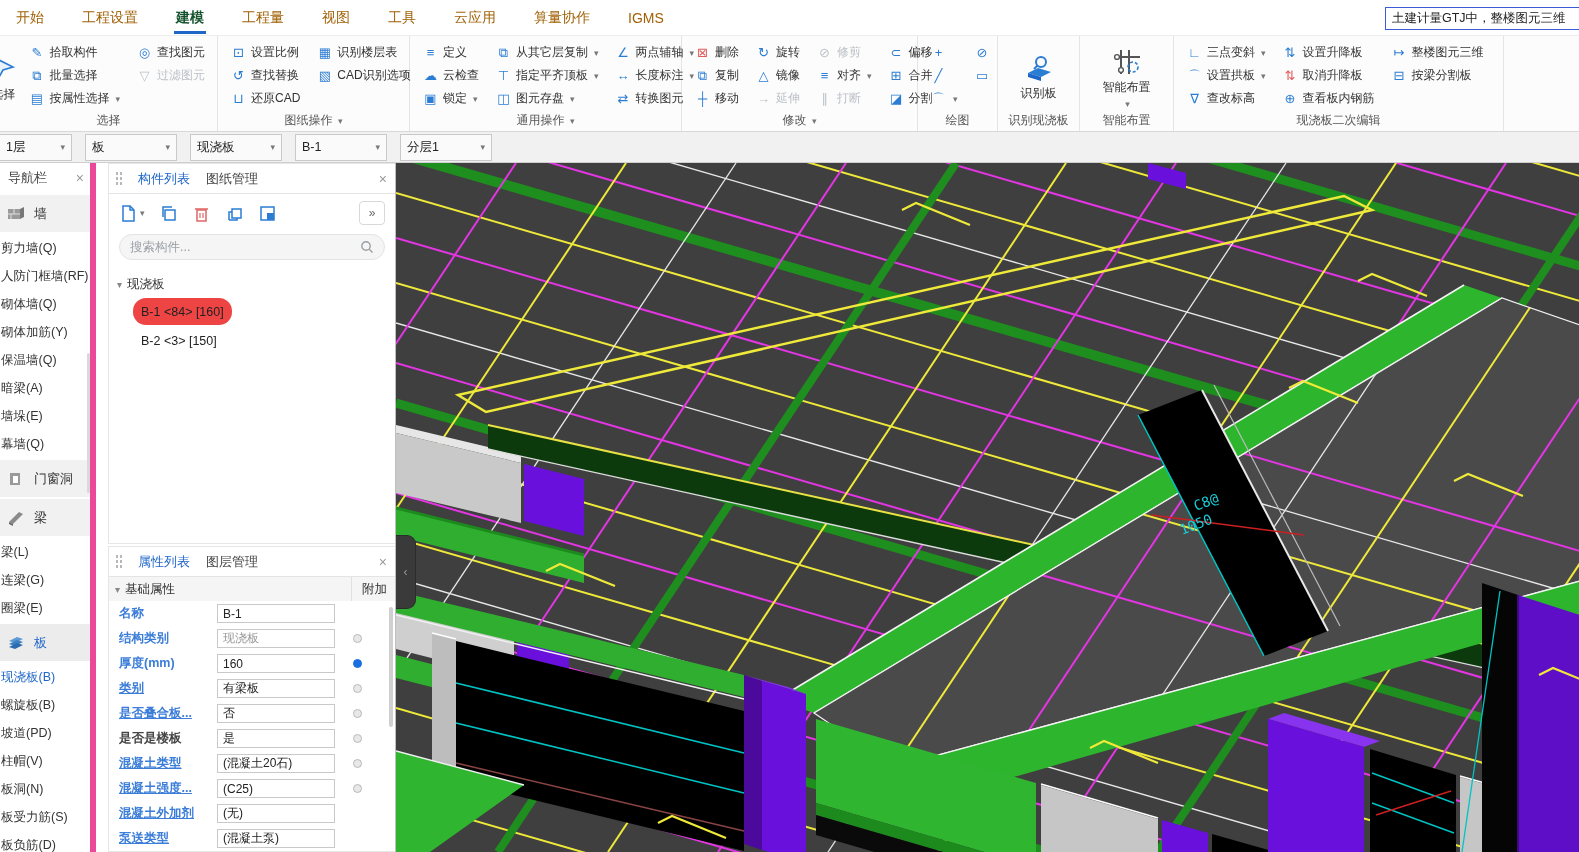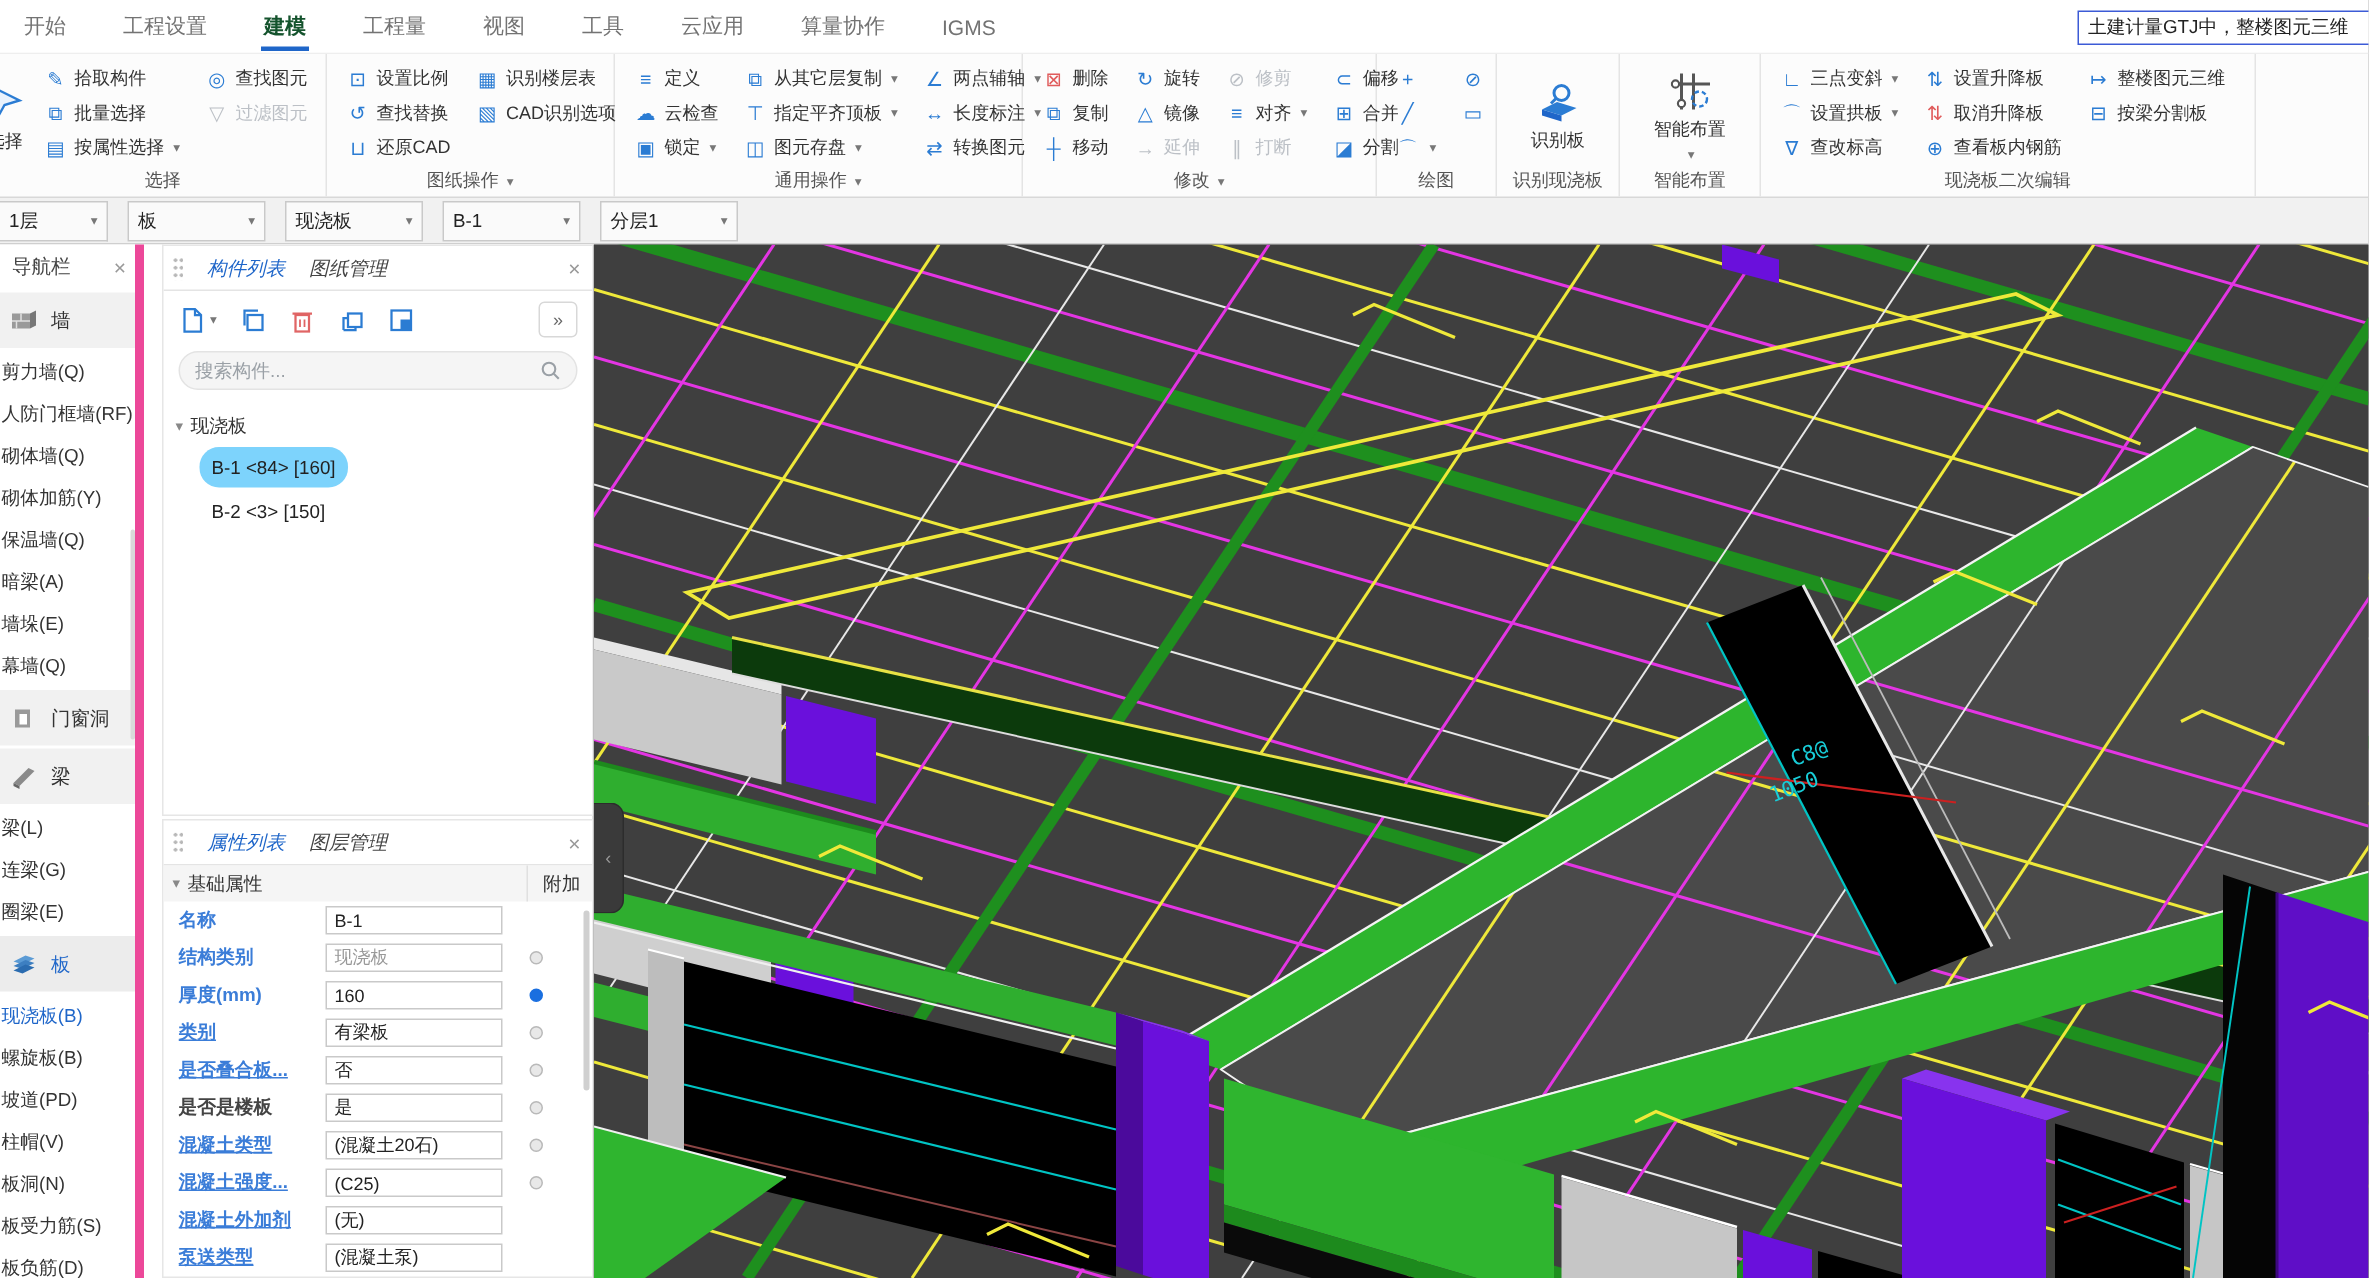--- a/index.html
+++ b/index.html
@@ -1,21 +1,21 @@
 <!DOCTYPE html>
 <html><head>
 <meta charset="utf-8">
 <style>
   *{margin:0;padding:0;box-sizing:border-box;}
   html,body{width:1579px;height:852px;overflow:hidden;background:#fff;
     font-family:"Liberation Sans","DejaVu Sans",sans-serif;font-size:12px;color:#333;}
 
   
   .menubar{height:35px;display:flex;align-items:center;gap:34px;padding:0 14px;position:relative;background:#fff;}
-  .mitem{font-size:14px;color:#737373;cursor:default;position:relative;padding:7px 2px;}
+  .mitem{font-size:14px;color:#a16207;cursor:default;position:relative;padding:7px 2px;}
   .mitem.active{color:#14532d;font-weight:bold;}
   .mitem.active::after{content:"";position:absolute;left:0;right:0;bottom:0;height:3px;background:#1f66c9;}
   .note{position:absolute;right:-6px;top:7px;border:1px solid #3c5bd6;background:#fff;color:#222;
     font-size:12.5px;padding:2px 6px;white-space:nowrap;width:200px;overflow:hidden;}
 
   
   .ribbon{height:97px;background:#fcfcfc;border-top:1px solid #eee;border-bottom:1px solid #d8d8d8;display:flex;align-items:stretch;}
   .rgroup{position:relative;padding:5px 10px 16px 10px;border-right:1px solid #e4e4e4;display:flex;gap:6px;}
   .rglabel{position:absolute;left:0;right:0;bottom:2px;text-align:center;color:#555;font-size:12px;white-space:nowrap;}
   .rcols{display:flex;gap:12px;}
@@ -50,36 +50,36 @@
   .navitem.active{color:#1f66c9;}
   .navsb{position:absolute;right:0;top:190px;width:3px;height:140px;background:#d9d9d9;border-radius:2px;}
 
   
   .panelwrap{flex:0 0 300px;width:300px;background:#fff;border-right:1px solid #bfbfbf;padding-left:12px;display:flex;flex-direction:column;}
   .panel{border:1px solid #e6e6e6;border-right:none;background:#fff;display:flex;flex-direction:column;overflow:hidden;}
   .panel.top{height:381px;}
   .panel.bottom{flex:1;margin-top:2px;}
   .ptabs{height:30px;display:flex;align-items:center;border-bottom:1px solid #e4e4e4;padding:0 8px 0 6px;gap:16px;}
   .dots{width:7px;height:16px;background-image:radial-gradient(#b8b8b8 1.1px,transparent 1.2px);background-size:4px 5px;flex:0 0 7px;}
-  .tab{font-size:13px;color:#444;cursor:default;font-style:italic;}
+  .tab{font-size:13px;color:#444;cursor:default;}
   .tab.active{color:#1f66c9;}
   .pclose{margin-left:auto;color:#999;font-size:14px;cursor:default;}
   .ctoolbar{height:38px;display:flex;align-items:center;gap:14px;padding:0 10px;}
   .tico{display:flex;align-items:center;cursor:default;}
   .morebtn{margin-left:auto;border:1px solid #d8d8d8;border-radius:4px;width:26px;height:24px;color:#666;
     display:flex;align-items:center;justify-content:center;font-size:12px;cursor:default;}
   .searchbox{margin:2px 10px 6px 10px;height:26px;border:1px solid #e3e3e3;background:#f5f5f5;border-radius:13px;
     display:flex;align-items:center;padding:0 10px;gap:6px;}
   .searchbox input{border:none;background:transparent;outline:none;flex:1;font-size:12.5px;color:#333;font-family:inherit;}
   .searchbox input::placeholder{color:#9aa0a6;}
   .tree{padding:6px 0 0 8px;}
   .tnode{height:24px;display:flex;align-items:center;gap:5px;color:#333;font-size:12.5px;}
   .tcaret{color:#888;font-size:10px;}
   .titem{height:27px;display:flex;align-items:center;margin:2px 0 2px 16px;padding:0 8px;font-size:12.5px;color:#222;width:max-content;cursor:default;}
-  .titem.sel{background:#7dd3fc;border-radius:13px;}
+  .titem.sel{background:#ef4444;border-radius:13px;}
 
   
   .psection{height:24px;background:#f5f5f5;display:flex;align-items:center;font-size:12.5px;color:#333;padding:0 8px 0 6px;}
   .psection .tcaret{margin-right:5px;}
   .pextra{margin-left:auto;border-left:1px solid #e0e0e0;padding-left:10px;height:100%;display:flex;align-items:center;color:#333;}
   .prow{height:25px;display:flex;align-items:center;padding-left:10px;}
   .plabel{width:98px;font-size:12.5px;color:#3b7dd8;white-space:nowrap;overflow:hidden;flex:0 0 98px;font-weight:bold;}
   .plabel.u{text-decoration:underline;}
   .plabel.plain{color:#444;}
   .pinput{width:118px;height:19px;border:1px solid #c9c9c9;font-size:12px;color:#222;padding:0 5px;font-family:inherit;background:#fff;}

